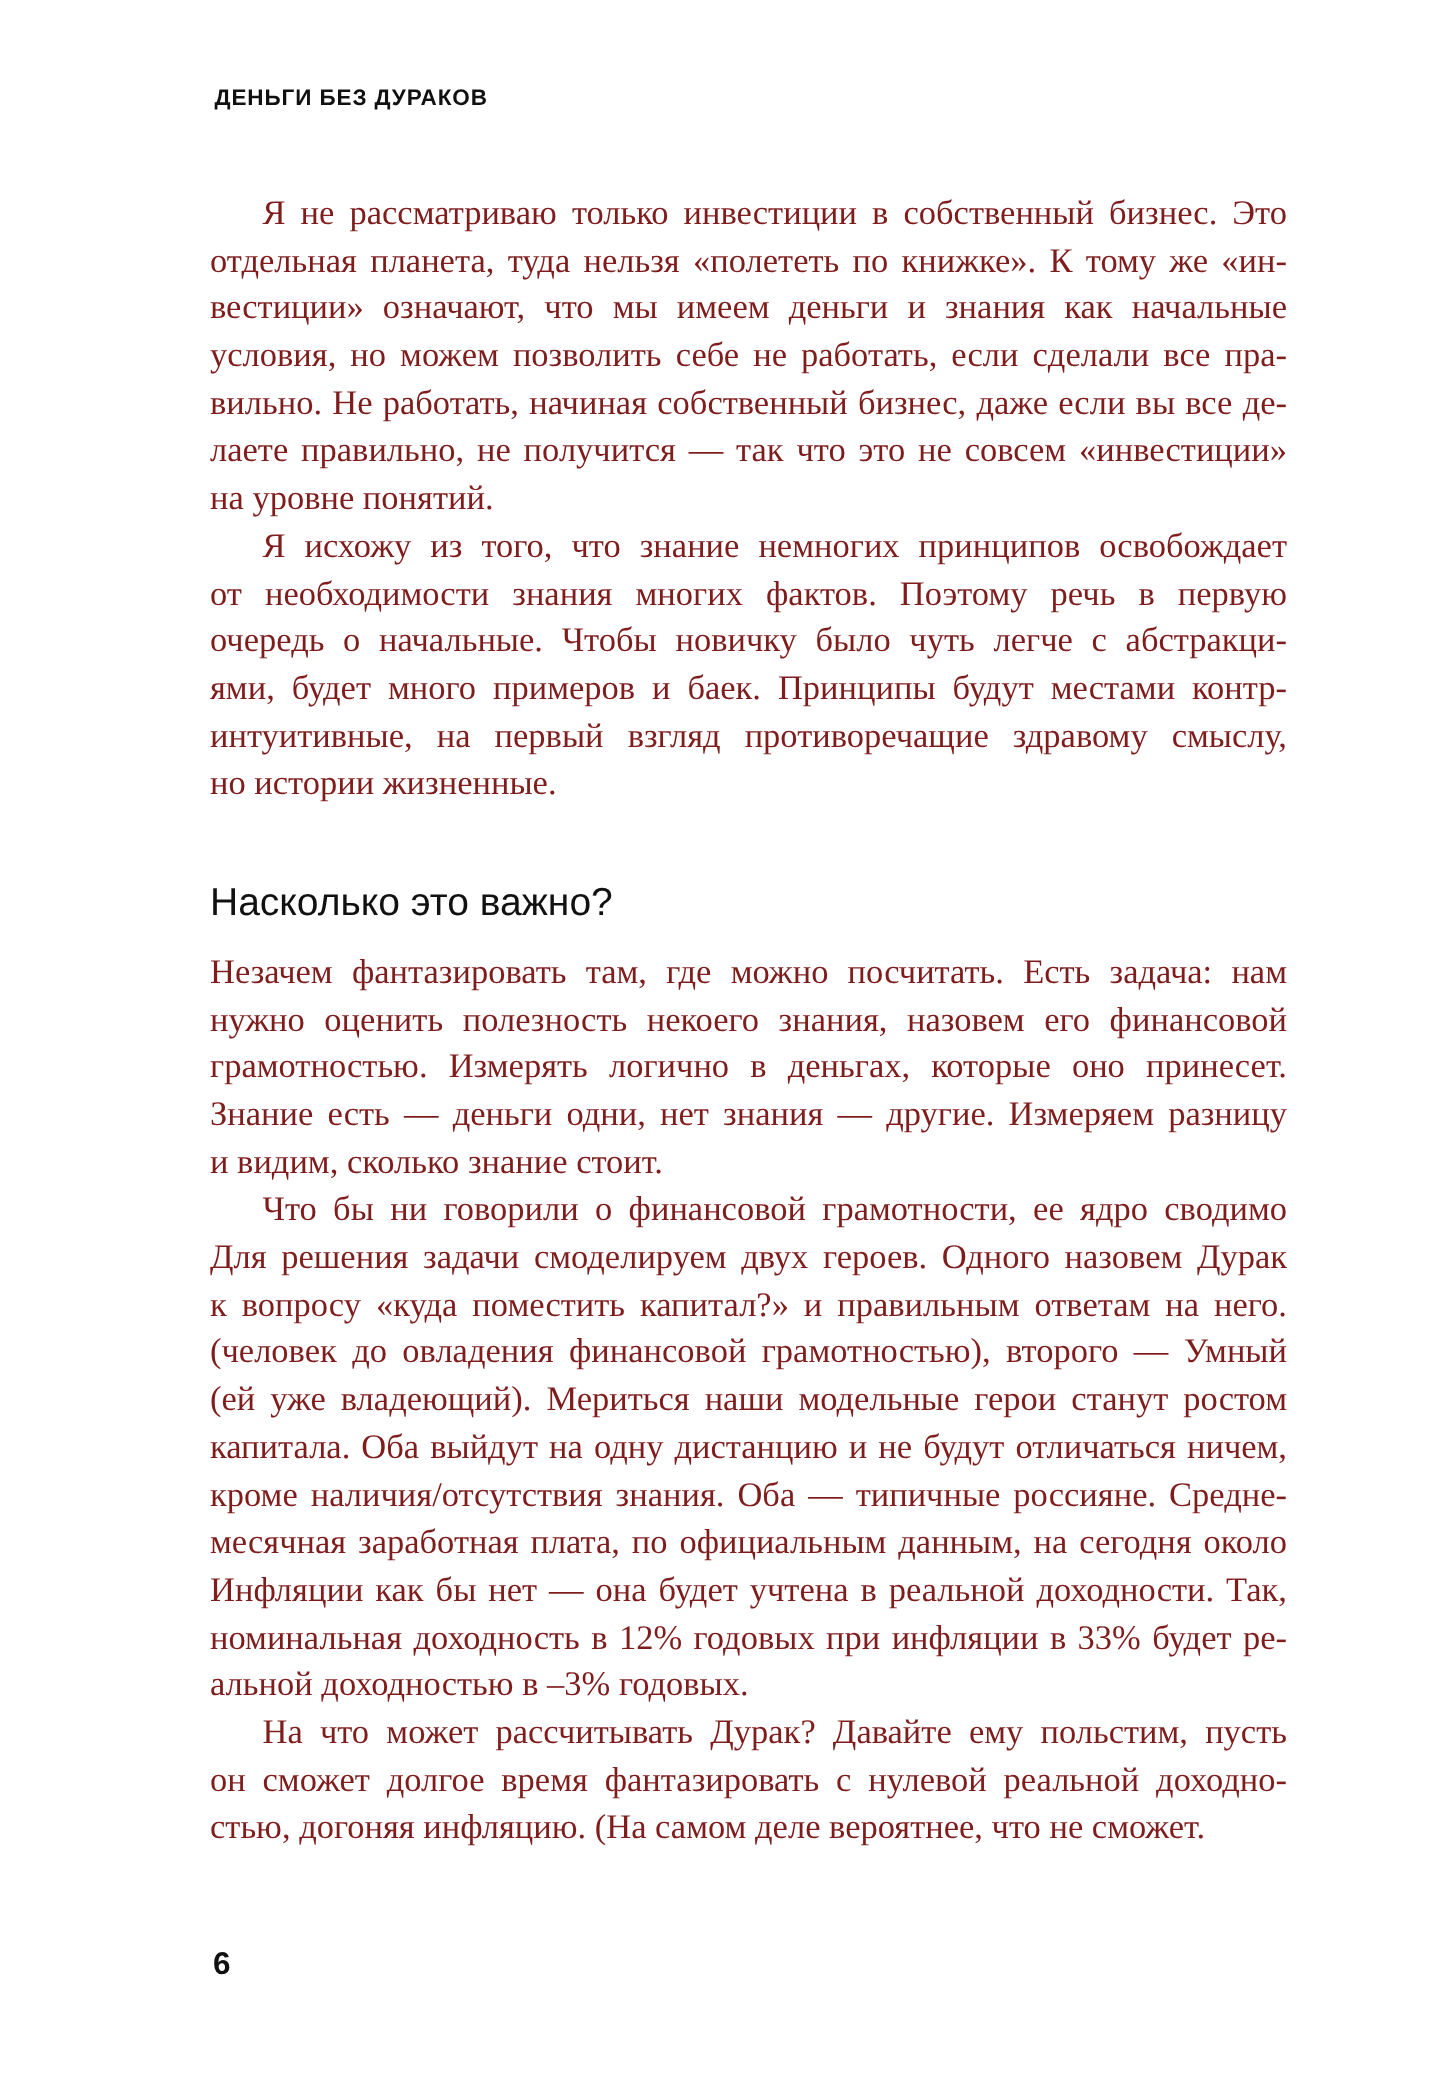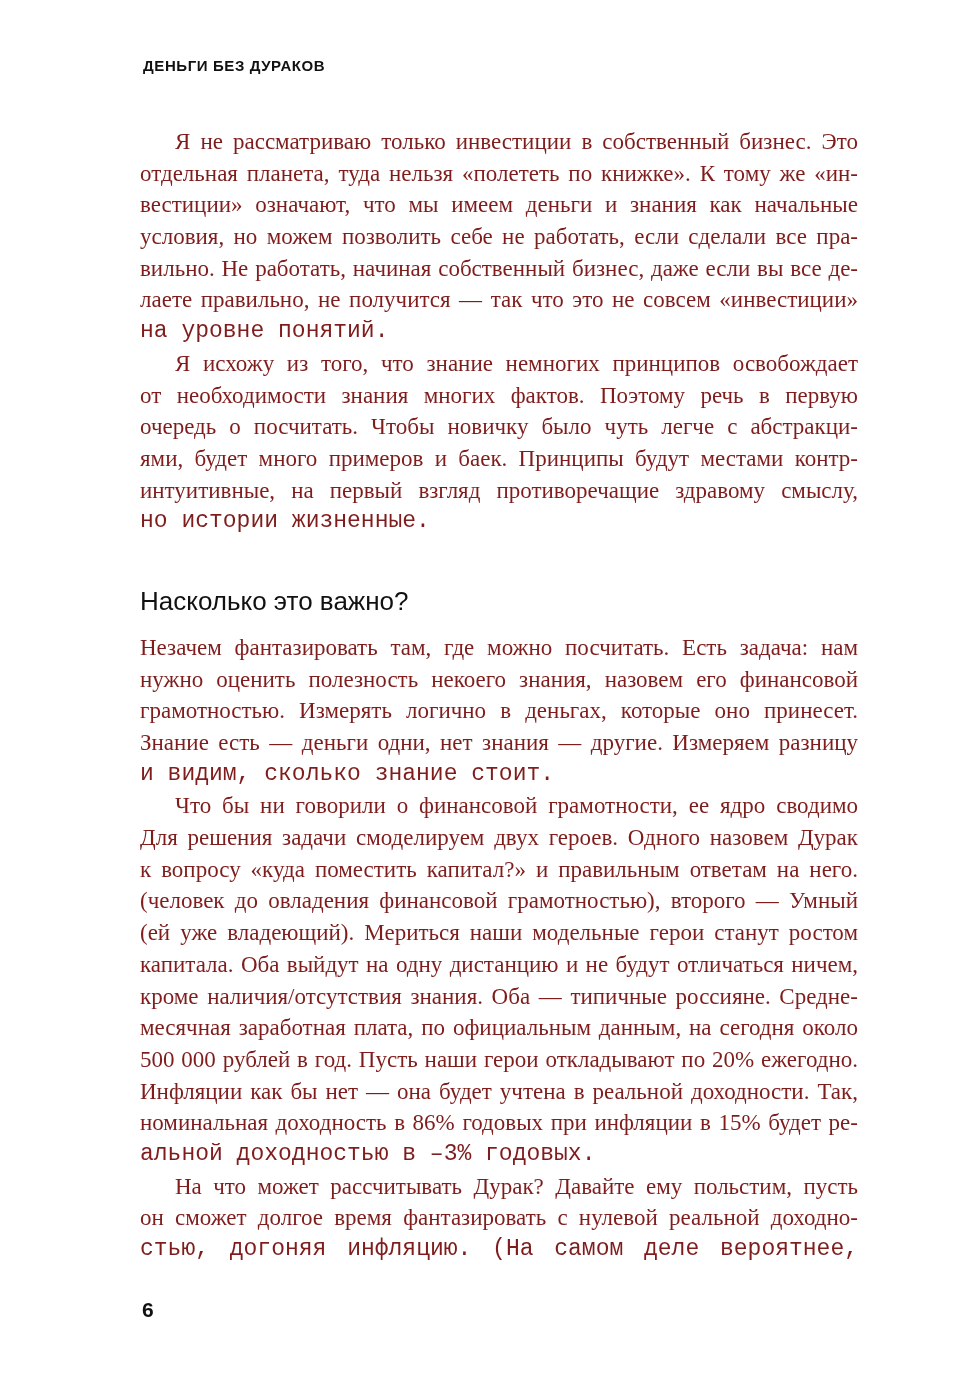--- a/index.html
+++ b/index.html
@@ -40,21 +40,20 @@
     color: #7f1d1d;
     height: 31.7px;
     line-height: 31.7px;
     text-align: justify;
     text-align-last: justify;
     overflow: hidden;
     white-space: normal;
   }
   .line.last {
     text-align-last: left;
-    font-family: Liberation Mono, monospace;
   }
   .line.indent {
     text-indent: 35px;
   }
   .section-heading {
     font-family: "Liberation Sans", sans-serif;
     font-weight: normal;
     font-size: 26px;
     line-height: 30px;
     color: #111111;
@@ -83,21 +82,21 @@
         <div class="line">отдельная планета, туда нельзя «полететь по книжке». К тому же «ин-</div>
         <div class="line">вестиции» означают, что мы имеем деньги и знания как начальные</div>
         <div class="line">условия, но можем позволить себе не работать, если сделали все пра-</div>
         <div class="line">вильно. Не работать, начиная собственный бизнес, даже если вы все де-</div>
         <div class="line">лаете правильно, не получится — так что это не совсем «инвестиции»</div>
         <div class="line last">на уровне понятий.</div>
       </div>
       <div class="paragraph">
         <div class="line indent">Я исхожу из того, что знание немногих принципов освобождает</div>
         <div class="line">от необходимости знания многих фактов. Поэтому речь в первую</div>
-        <div class="line">очередь о посчитать. Чтобы новичку было чуть легче с абстракци-</div>
+        <div class="line">очередь о начальные. Чтобы новичку было чуть легче с абстракци-</div>
         <div class="line">ями, будет много примеров и баек. Принципы будут местами контр-</div>
         <div class="line">интуитивные, на первый взгляд противоречащие здравому смыслу,</div>
         <div class="line last">но истории жизненные.</div>
       </div>
       <h2 class="section-heading">Насколько это важно?</h2>
       <div class="paragraph">
         <div class="line">Незачем фантазировать там, где можно посчитать. Есть задача: нам</div>
         <div class="line">нужно оценить полезность некоего знания, назовем его финансовой</div>
         <div class="line">грамотностью. Измерять логично в деньгах, которые оно принесет.</div>
         <div class="line">Знание есть — деньги одни, нет знания — другие. Измеряем разницу</div>
@@ -105,23 +104,22 @@
       </div>
       <div class="paragraph">
         <div class="line indent">Что бы ни говорили о финансовой грамотности, ее ядро сводимо</div>
         <div class="line">Для решения задачи смоделируем двух героев. Одного назовем Дурак</div>
         <div class="line">к вопросу «куда поместить капитал?» и правильным ответам на него.</div>
         <div class="line">(человек до овладения финансовой грамотностью), второго — Умный</div>
         <div class="line">(ей уже владеющий). Мериться наши модельные герои станут ростом</div>
         <div class="line">капитала. Оба выйдут на одну дистанцию и не будут отличаться ничем,</div>
         <div class="line">кроме наличия/отсутствия знания. Оба — типичные россияне. Средне-</div>
         <div class="line">месячная заработная плата, по официальным данным, на сегодня около</div>
-        <div class="line">500 000 рублей в год. Пусть наши герои откладывают по 20% ежегодно.</div>
         <div class="line">Инфляции как бы нет — она будет учтена в реальной доходности. Так,</div>
-        <div class="line">номинальная доходность в 86% годовых при инфляции в 15% будет ре-</div>
+        <div class="line">номинальная доходность в 12% годовых при инфляции в 33% будет ре-</div>
         <div class="line last">альной доходностью в –3% годовых.</div>
       </div>
       <div class="paragraph">
         <div class="line indent">На что может рассчитывать Дурак? Давайте ему польстим, пусть</div>
         <div class="line">он сможет долгое время фантазировать с нулевой реальной доходно-</div>
         <div class="line last">стью, догоняя инфляцию. (На самом деле вероятнее, что не сможет.</div>
       </div>
     </div>
 
   <div class="page-number">6</div>

